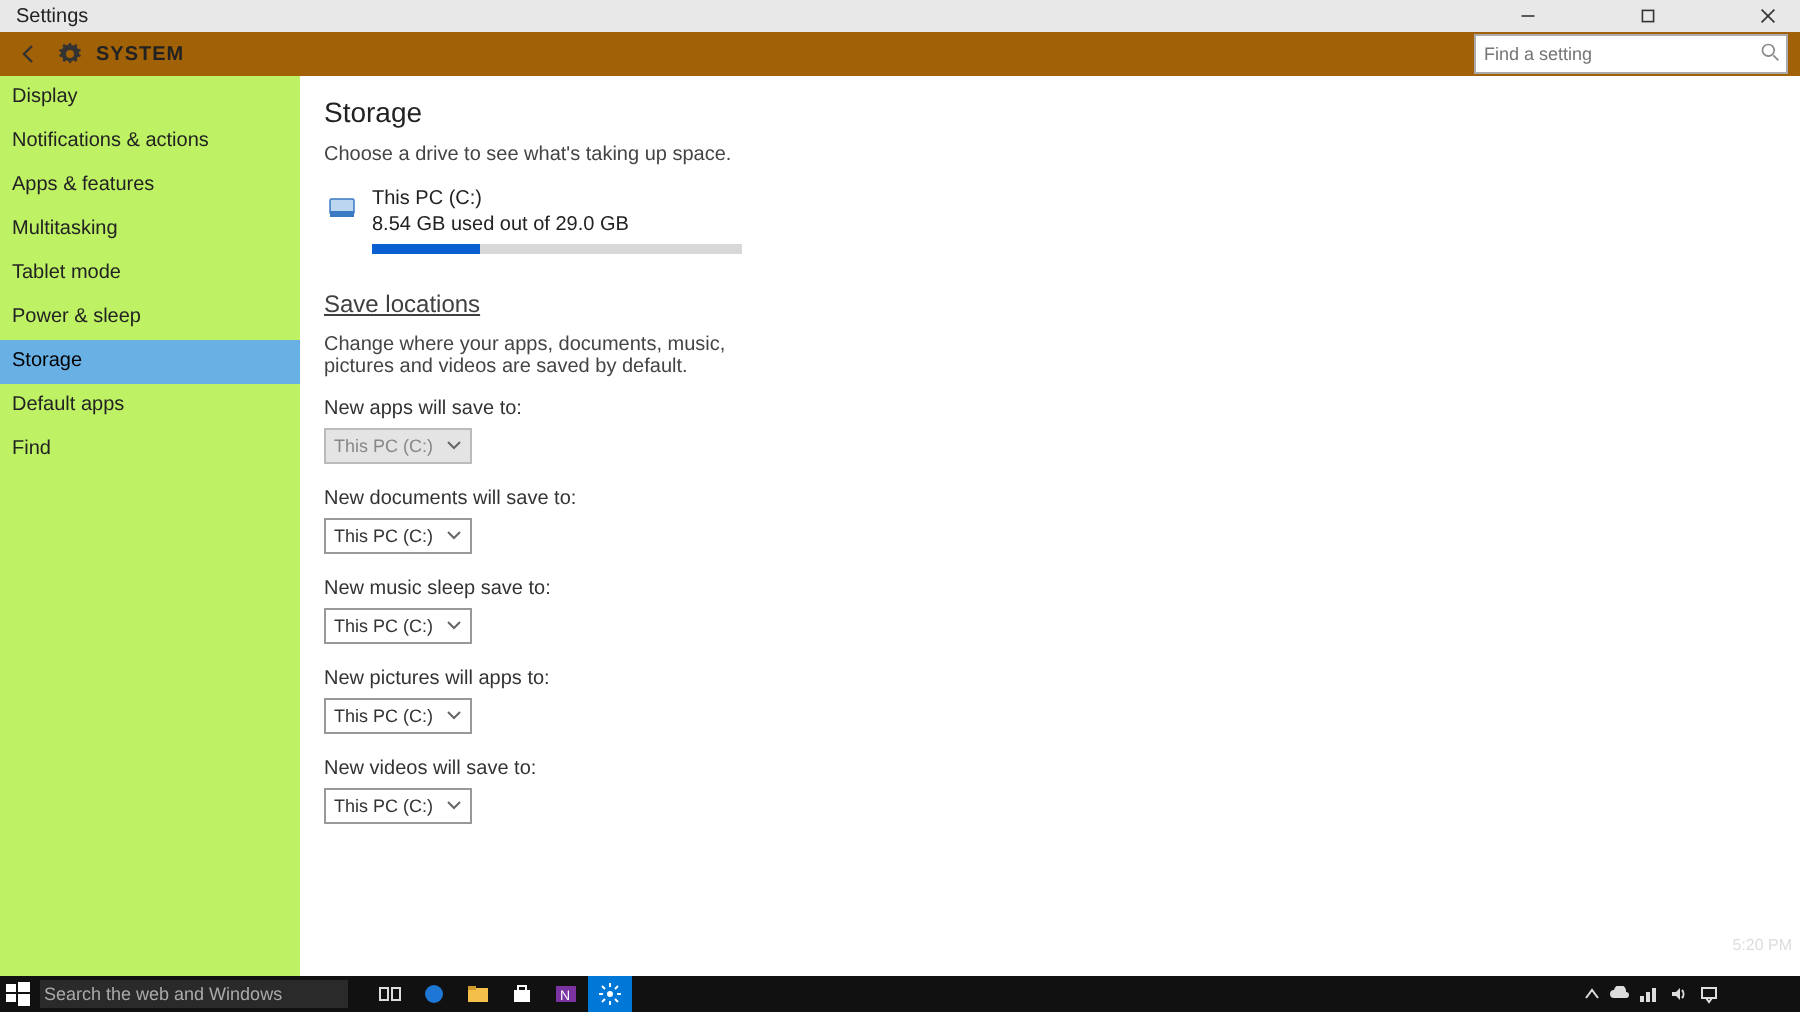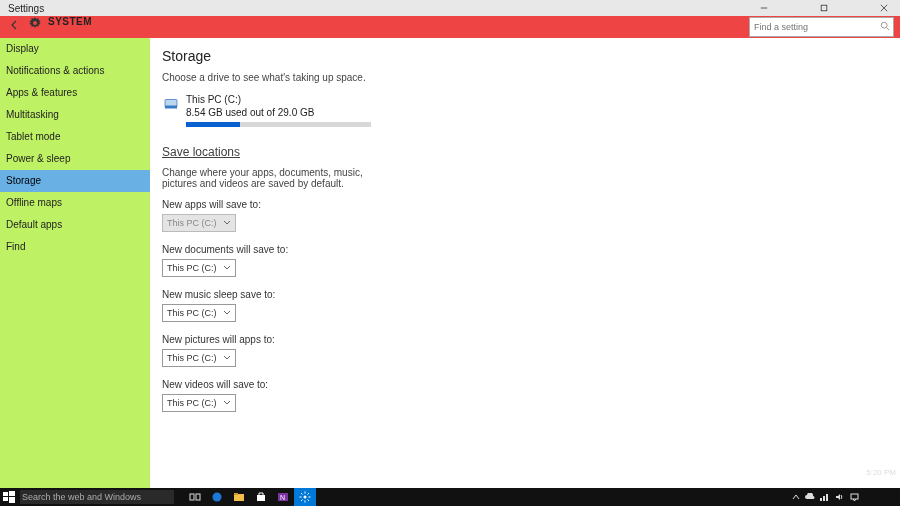--- a/index.html
+++ b/index.html
@@ -3,26 +3,26 @@
 <meta charset="utf-8">
 <style>
   html,body{margin:0;padding:0;width:900px;height:506px;font-family:"Segoe UI",Arial,sans-serif;font-size:11px;color:#222;background:#fff;overflow:hidden;}
   
   .titlebar{height:16px;display:flex;align-items:center;padding:0 4px;background:#e8e8e8;gap:36px;}
   .titlebar .title{font-size:10px;color:#222;margin-left:4px;}
   .titlebar .spacer{flex:1;}
   .titlebar .ctrl{width:24px;height:16px;display:flex;align-items:center;justify-content:center;font-size:10px;color:#333;}
   .ctrl svg{width:8px;height:8px;}
   
-  .header{height:22px;background:#ef4444;display:flex;padding-left:6px;position:relative;}
+  .header{height:22px;background:#a16207;display:flex;align-items:center;padding-left:6px;position:relative;}
   .header .back{width:18px;height:18px;display:flex;align-items:center;justify-content:center;}
   .header .gear{width:14px;height:14px;margin-left:4px;display:flex;align-items:center;justify-content:center;}
   .header .category{font-size:10px;font-weight:600;letter-spacing:0.5px;margin-left:6px;color:#222;}
   .header .searchwrap{position:absolute;right:6px;top:1px;}
-  .header .search{width:135px;height:16px;border:1px solid #aaa;font-size:9px;padding:1px 4px 1px 4px;color:#888;background:#fff;}
+  .header .search{width:135px;height:16px;border:1px solid #aaa;font-size:9px;padding:1px 16px 1px 4px;color:#888;background:#fff;}
   .header .searchicon{position:absolute;right:4px;top:4px;}
   
   .body{display:flex;height:450px;background:#fff;}
   .sidebar{width:150px;background:#bef264;border-right:0;}
   .sidebar .item{height:22px;line-height:22px;padding-left:6px;font-size:10px;color:#222;}
   .sidebar .item.active{background:#69b0e5;color:#000;}
   .content{flex:1;padding:10px 0 0 12px;overflow:hidden;}
   h1{font-size:14px;font-weight:400;margin:0 0 8px 0;color:#222;}
   .desc{font-size:10px;color:#444;margin-bottom:10px;}
   .drive{display:flex;align-items:flex-start;margin-bottom:18px;}
@@ -96,21 +96,20 @@
 
 <div class="body">
   <div class="sidebar" id="sidebar">
       <div class="item">Display</div>
       <div class="item">Notifications &amp; actions</div>
       <div class="item">Apps &amp; features</div>
       <div class="item">Multitasking</div>
       <div class="item">Tablet mode</div>
       <div class="item">Power &amp; sleep</div>
       <div class="item active">Storage</div>
-      <div class="item">Offline maps</div>
       <div class="item">Default apps</div>
       <div class="item">Find</div>
     </div>
   <div class="content">
     <h1>Storage</h1>
     <div class="desc">Choose a drive to see what's taking up space.</div>
     <div class="drive">
       <span class="driveicon">
         <svg width="18" height="18" viewBox="0 0 24 24">
             <rect x="4" y="6" width="16" height="10" rx="1" fill="#bcd6f0" stroke="#3a7ac2"></rect>

